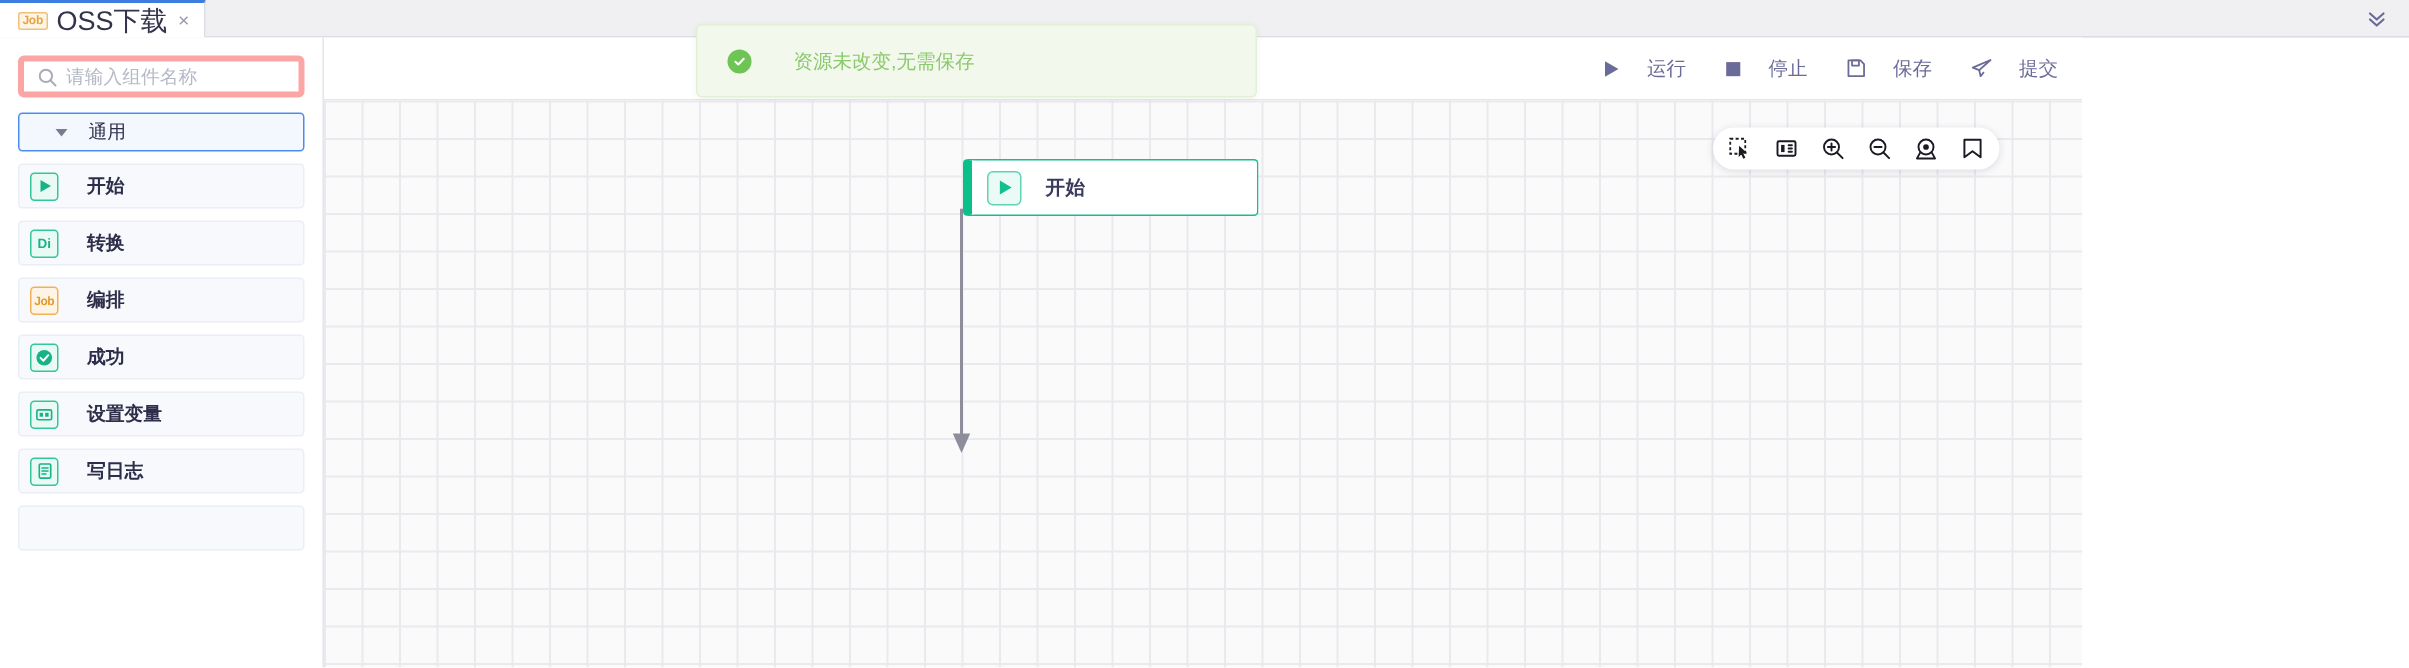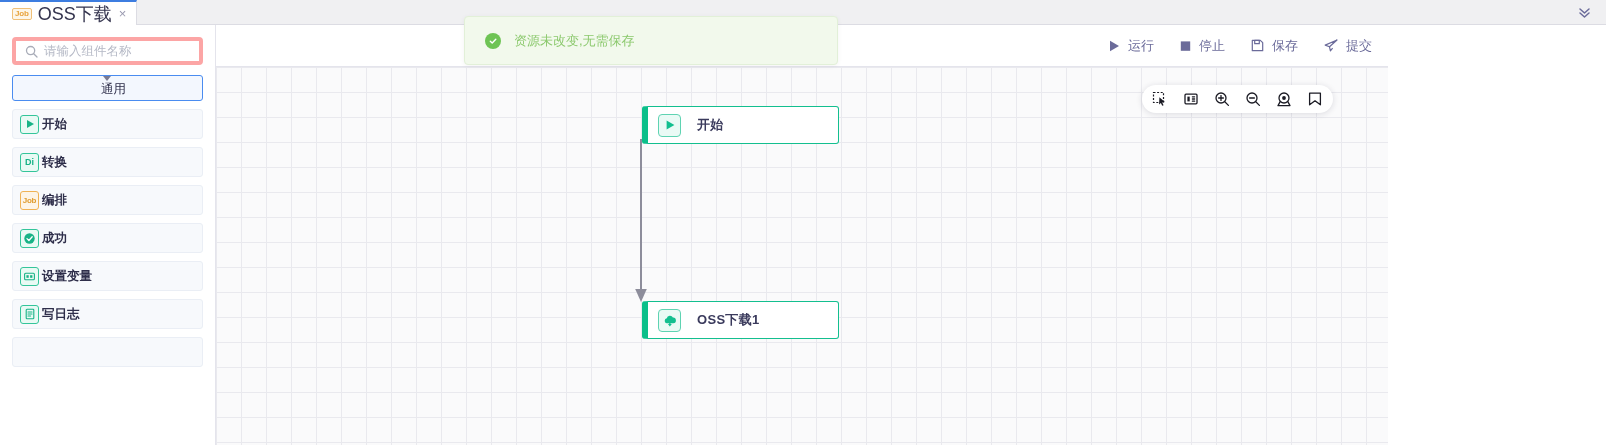--- a/index.html
+++ b/index.html
@@ -73,23 +73,22 @@
   }
   .search-input::placeholder { color: #b5b9c6; }
 
   .palette { padding: 10px 12px 0 12px; }
   .group-header {
     display: flex; align-items: center;
     height: 26px; margin-bottom: 8px;
     background: #f3f7fe;
     border: 1px solid #4a8cf0;
     border-radius: 3px;
-    padding-left: 12px;
+    padding-left: 24px;
     cursor: pointer;
-    flex-direction: column;
   }
   .caret {
     width: 0; height: 0; flex: none;
     border-left: 4.5px solid transparent;
     border-right: 4.5px solid transparent;
     border-top: 5px solid #7a7a92;
     margin-right: 14px;
   }
   .group-label { font-size: 12.5px; color: #2e2e4a; }
 
@@ -100,53 +99,53 @@
     border: 1px solid #eaeef5;
     border-radius: 3px;
     padding-left: 7px;
     cursor: grab;
   }
   .pal-icon {
     width: 19px; height: 19px; flex: none;
     border: 1px solid #34c59a; border-radius: 3px;
     background: #e9faf4;
     display: flex; align-items: center; justify-content: center;
-    color: #17b386; margin-right: 3px;
+    color: #17b386; margin-right: 19px;
   }
   .pal-icon.job {
     border-color: #f0b254; background: #fdf4e6; color: #e09b2d;
     font-size: 8px; font-weight: bold; letter-spacing: -0.3px;
   }
   .pal-icon.di { font-size: 9px; font-weight: bold; color: #17b386; }
   .pal-icon svg { display: block; }
   .pal-label { font-size: 12.5px; font-weight: bold; color: #2e2e4a; }
 
   
   .topbar {
     position: absolute; left: 216px; top: 25px; right: 0; height: 42px;
     background: #ffffff;
     border-bottom: 1px solid #e4e4ec;
     display: flex; align-items: center; justify-content: flex-end;
     padding-right: 16px;
   }
   .act {
-    display: flex; align-items: center; gap: 8px;
+    display: flex; align-items: center; gap: 18px;
     margin-left: 26px; cursor: pointer;
     color: #6b6b9a; font-size: 13px;
   }
   .act svg { display: block; }
 
   
   .toast {
     position: absolute; left: 464px; top: 16px; width: 374px; height: 49px;
     background: #f2f9ec;
     border: 1px solid #e2f0d8;
     border-radius: 4px;
     display: flex; align-items: center;
-    padding-left: 20px; gap: 13px;
+    padding-left: 20px; gap: 28px;
     box-shadow: 0 1px 5px rgba(0,0,0,0.05);
     z-index: 40;
   }
   .toast-icon {
     width: 16px; height: 16px; border-radius: 50%;
     background: #6ec454; flex: none;
     display: flex; align-items: center; justify-content: center;
   }
   .toast-msg { font-size: 13px; color: #8cc96e; }
 
@@ -403,26 +402,16 @@
 
     <div class="node" style="left:426px; top:39px;">
       <span class="node-icon">
         <svg width="12" height="12" viewBox="0 0 12 12" fill="currentColor">
             <polygon points="2.6,1.4 10.4,6 2.6,10.6"></polygon>
           </svg>
       </span>
       <span class="node-label">开始</span>
     </div>
 
-    <div class="node" style="left:426px; top:234px;">
-      <span class="node-icon">
-        <svg width="14" height="14" viewBox="0 0 14 14" fill="currentColor">
-          <path d="M3.6 10.2 A2.5 2.5 0 0 1 3.8 5.3 A3.2 3.2 0 0 1 9.9 4.6 A2.8 2.8 0 0 1 10.3 10.2 Z"></path>
-          <rect x="6.2" y="8.4" width="1.3" height="3.6" rx="0.5"></rect>
-          <polygon points="4.9,10.9 8.8,10.9 6.85,13.4"></polygon>
-        </svg>
-      </span>
-      <span class="node-label">OSS下载1</span>
-    </div>
 
   </div>
 
 </div>
 
 </body></html>

